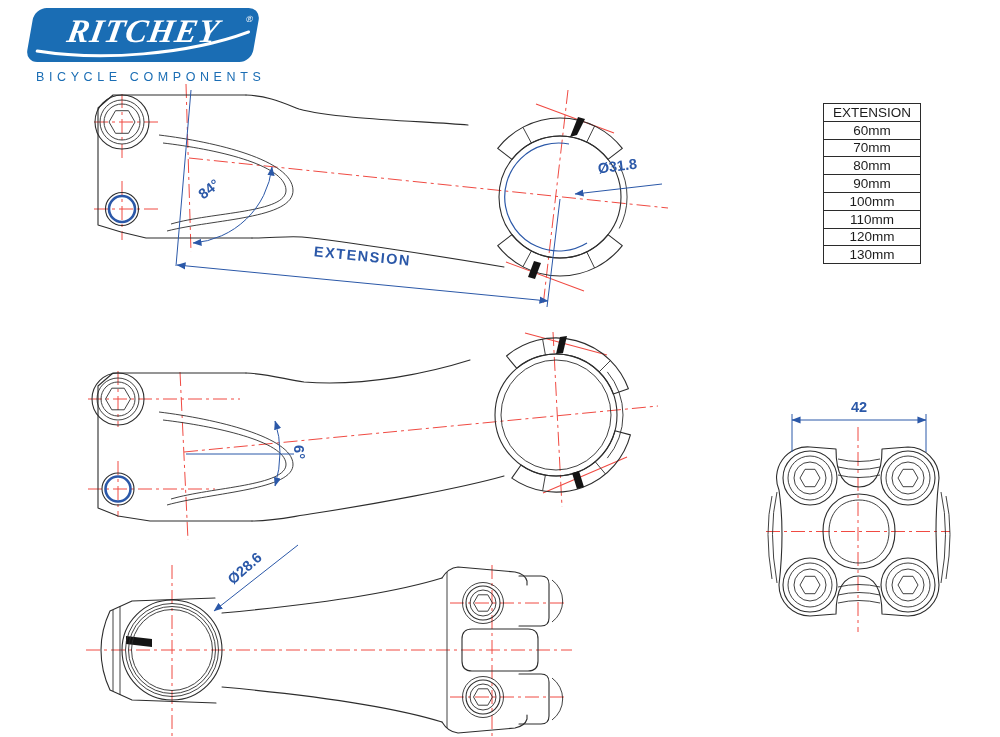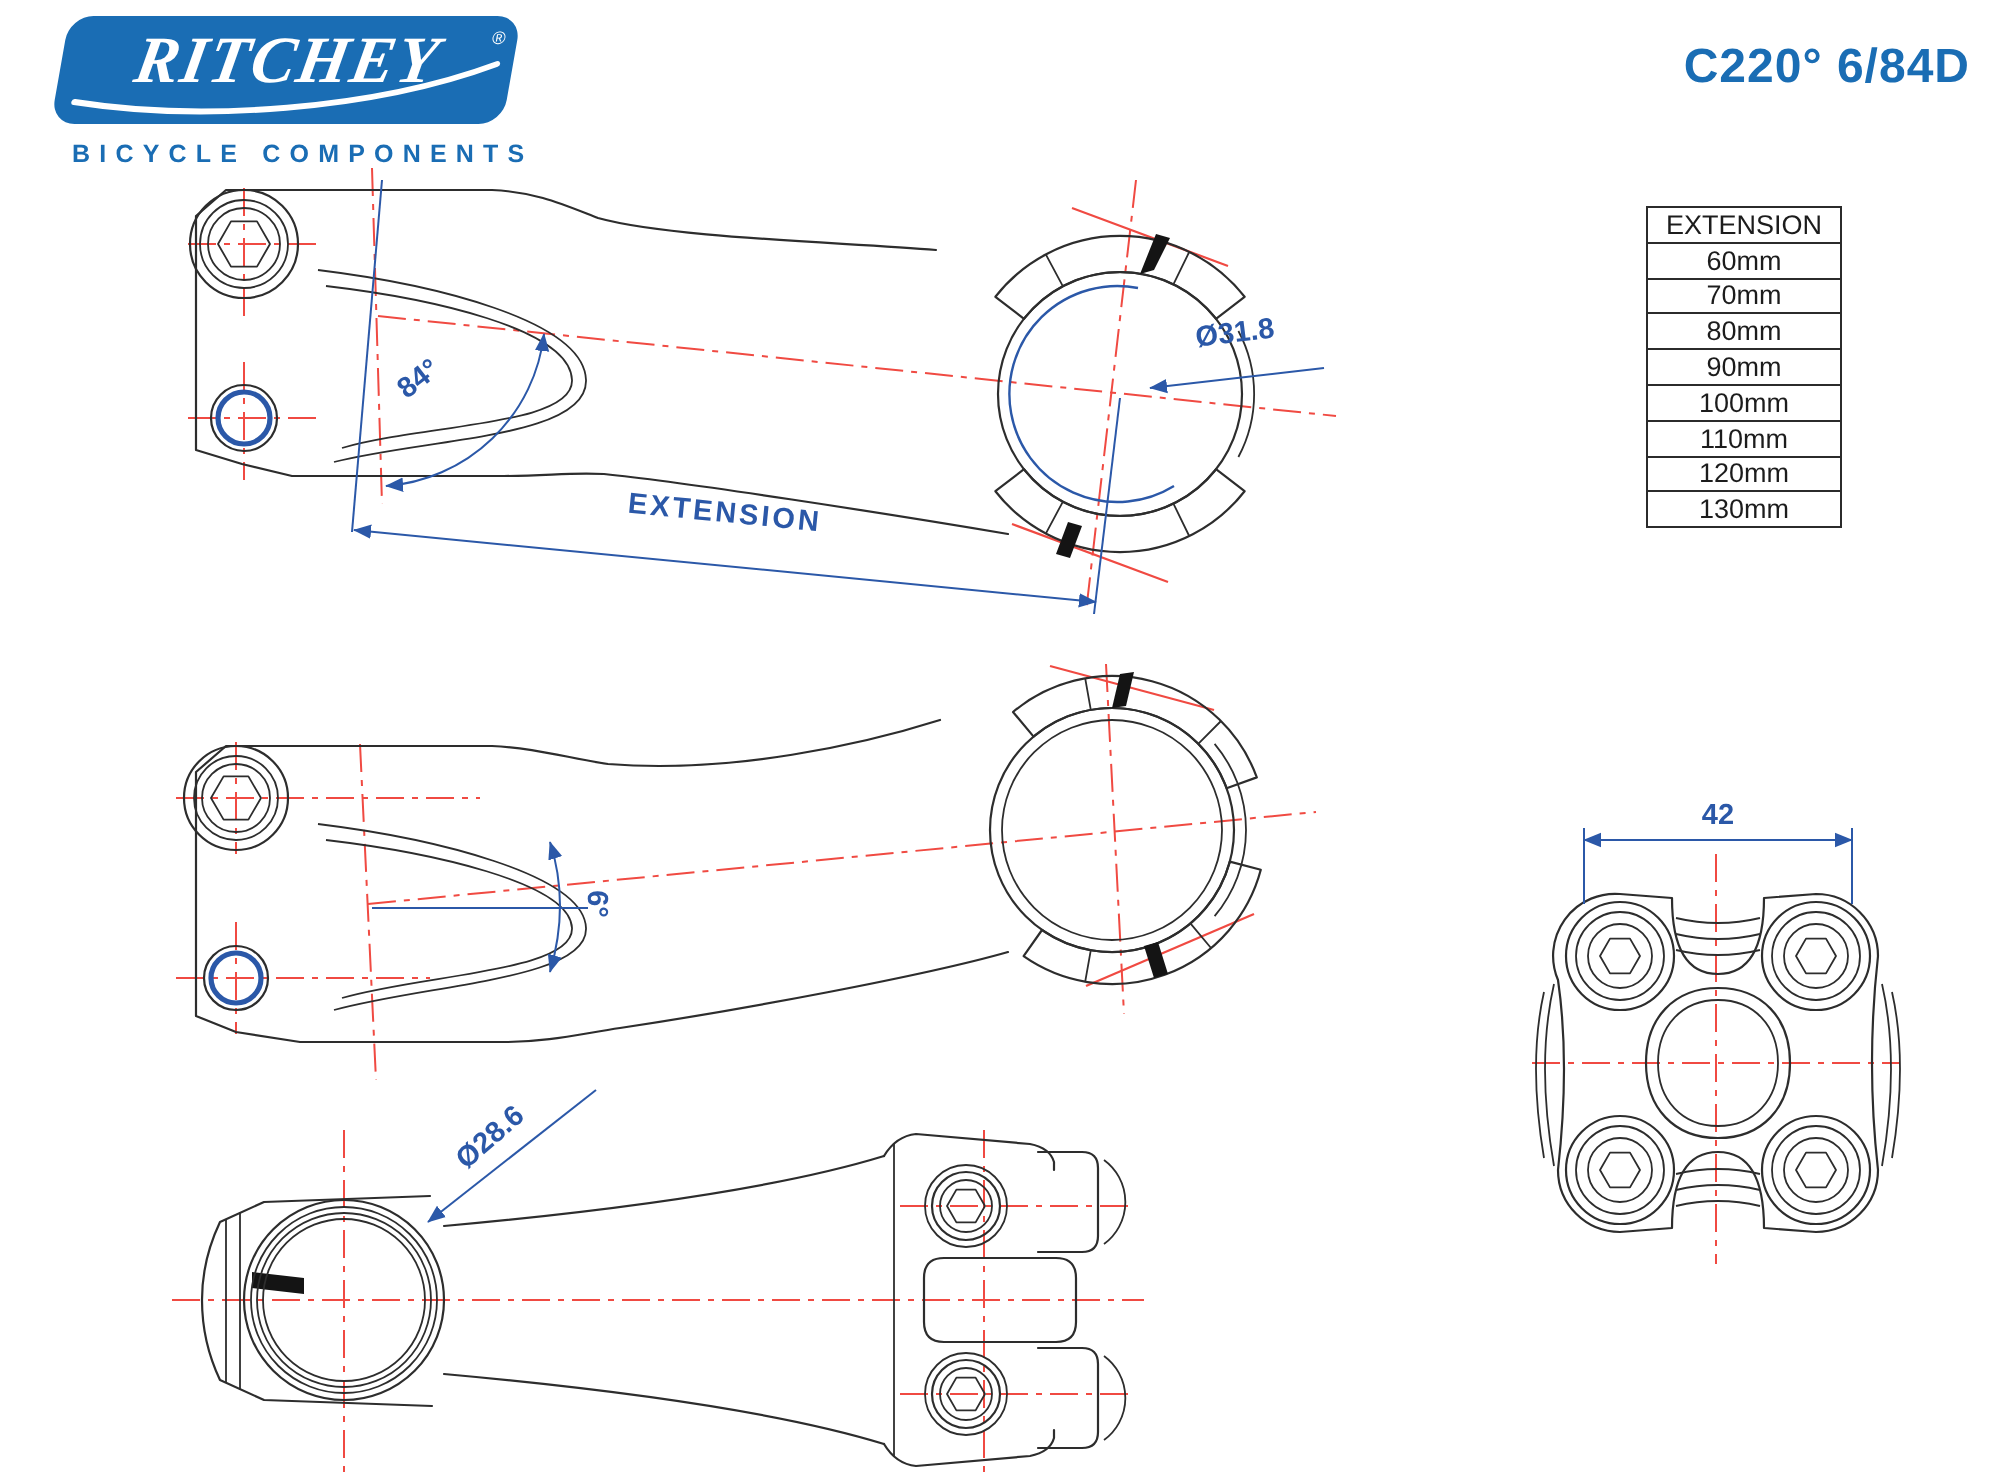--- a/index.html
+++ b/index.html
@@ -8,21 +8,21 @@
 
   
   .logo-wrap{position:absolute;left:24px;top:8px;width:240px;height:88px;}
   .logo-box{position:absolute;left:6px;top:0;width:226px;height:54px;background:#1a6db4;
             border-radius:12px;transform:skewX(-10deg);}
   .logo-text{position:absolute;left:0;top:5px;width:100%;text-align:center;color:#fff;
              font-family:"Liberation Serif",serif;font-weight:bold;font-style:italic;
              font-size:33px;letter-spacing:1px;}
   .logo-reg{position:absolute;right:6px;top:6px;color:#fff;font-size:9px;font-style:normal;}
   .logo-swash{position:absolute;left:0;top:0;width:226px;height:54px;}
-  .tagline{position:absolute;left:12px;top:62px;color:#1a6db4;font-weight:bold;
+  .tagline{position:absolute;left:12px;top:62px;color:#1a6db4;font-weight:normal;
            font-size:12.5px;letter-spacing:4.6px;white-space:nowrap;}
   .model-title{position:absolute;top:20px;right:15px;color:#1a6db4;font-weight:bold;
                font-size:24px;letter-spacing:.5px;}
 
   
   .ext-table{position:absolute;left:823px;top:103px;width:98px;border-collapse:collapse;
              font-size:13.5px;color:#1c1c1c;}
   .ext-table td{border:1px solid #2b2b2b;text-align:center;height:16.8px;padding:0;}
 
   
@@ -217,21 +217,20 @@
         <span>RITCHEY</span>
       </div>
       <span class="logo-reg">®</span>
       <svg class="logo-swash" viewBox="0 0 226 54">
         <path d="M10,43 C75,53 160,47 218,24" fill="none" stroke="#fff" stroke-width="3" stroke-linecap="round"></path>
       </svg>
     </div>
     <div class="tagline">BICYCLE COMPONENTS</div>
   </div>
 
-  <div class="model-title">C220° 6/84D</div>
 
   <table class="ext-table">
     <tbody>
       <tr>
           <td>EXTENSION</td>
         </tr>
       <tr>
           <td>60mm</td>
         </tr>
       <tr>

